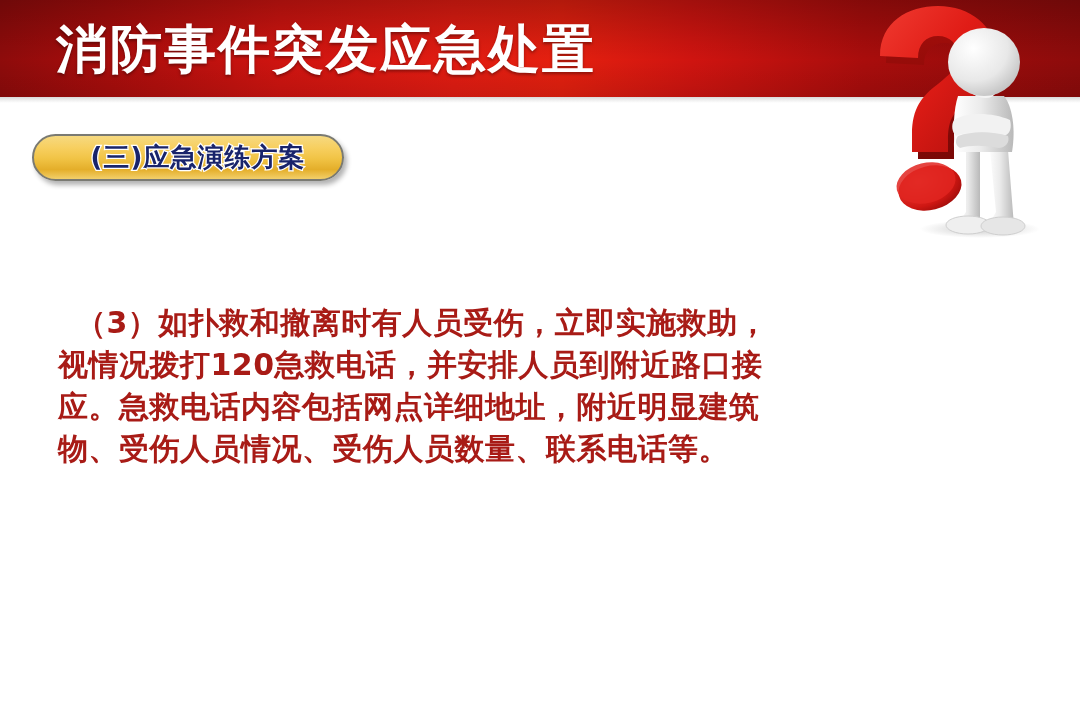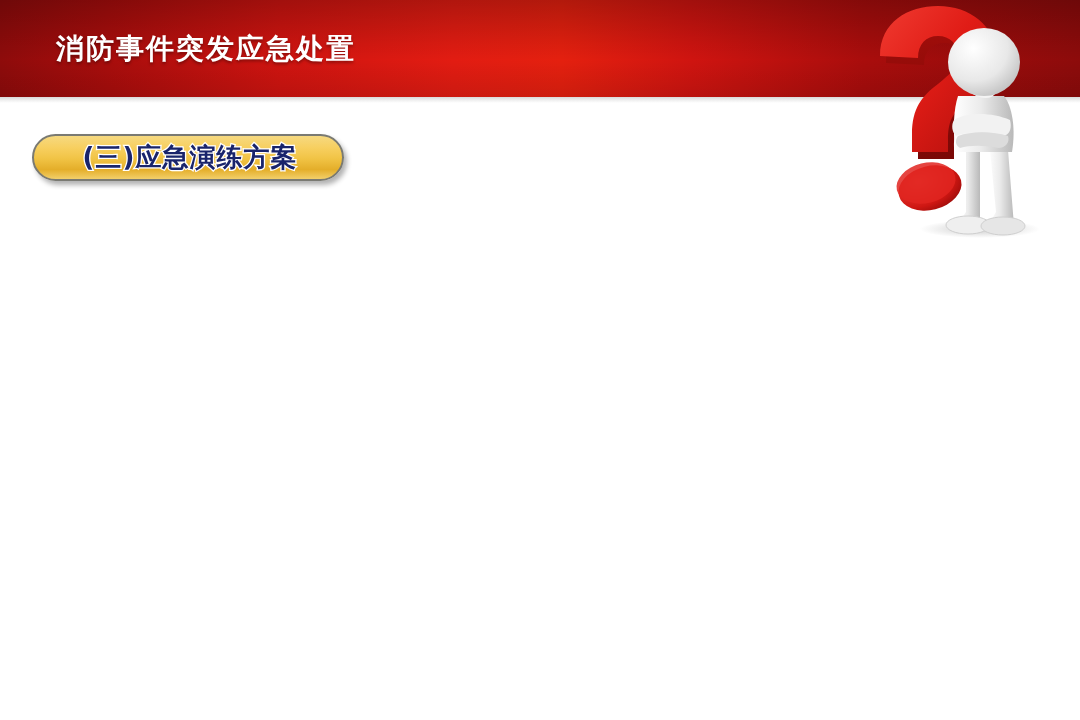--- a/index.html
+++ b/index.html
@@ -58,21 +58,21 @@
     background: linear-gradient(to bottom, #d9d9d9 0%, #f0f0f0 55%, #ffffff 100%);
   }
   .header-title {
     position: absolute;
     left: 56px;
     top: 20px;
     width: 800px;
     height: 58px;
     line-height: 58px;
     color: #ffffff;
-    font-size: 28px;
+    font-size: 52px;
     font-weight: bold;
     letter-spacing: 2px;
     text-shadow: 0 2px 3px rgba(0,0,0,0.35);
     white-space: nowrap;
   }
 
   
   .qmark-graphic {
     position: absolute;
     left: 846px;
@@ -110,20 +110,21 @@
     height: 43px;
     line-height: 43px;
     text-align: center;
     font-size: 26px;
     font-weight: bold;
     color: #19246b;
     letter-spacing: 1px;
     white-space: nowrap;
     -webkit-text-stroke: 2.5px #ffffff;
     paint-order: stroke fill;
+    padding-left: 8px;
   }
 
   
   .blue-box {
     position: absolute;
     left: 46px;
     top: 223px;
     width: 406px;
     height: 58px;
     border-radius: 12px;
@@ -245,14 +246,20 @@
 
       <ellipse cx="138" cy="62" rx="36" ry="34" fill="url(#headGrad)"></ellipse>
     </svg>
   </div>
 
   <div class="gold-pill">
     <div class="gold-pill-label">(三)应急演练方案</div>
   </div>
 
 
+  <div class="body-text">
+    <div class="body-line indent">（3）如扑救和撤离时有人员受伤，立即实施救助，</div>
+    <div class="body-line">视情况拨打120急救电话，并安排人员到附近路口接</div>
+    <div class="body-line">应。急救电话内容包括网点详细地址，附近明显建筑</div>
+    <div class="body-line">物、受伤人员情况、受伤人员数量、联系电话等。</div>
+  </div>
 
 </div>
 
 </body></html>

